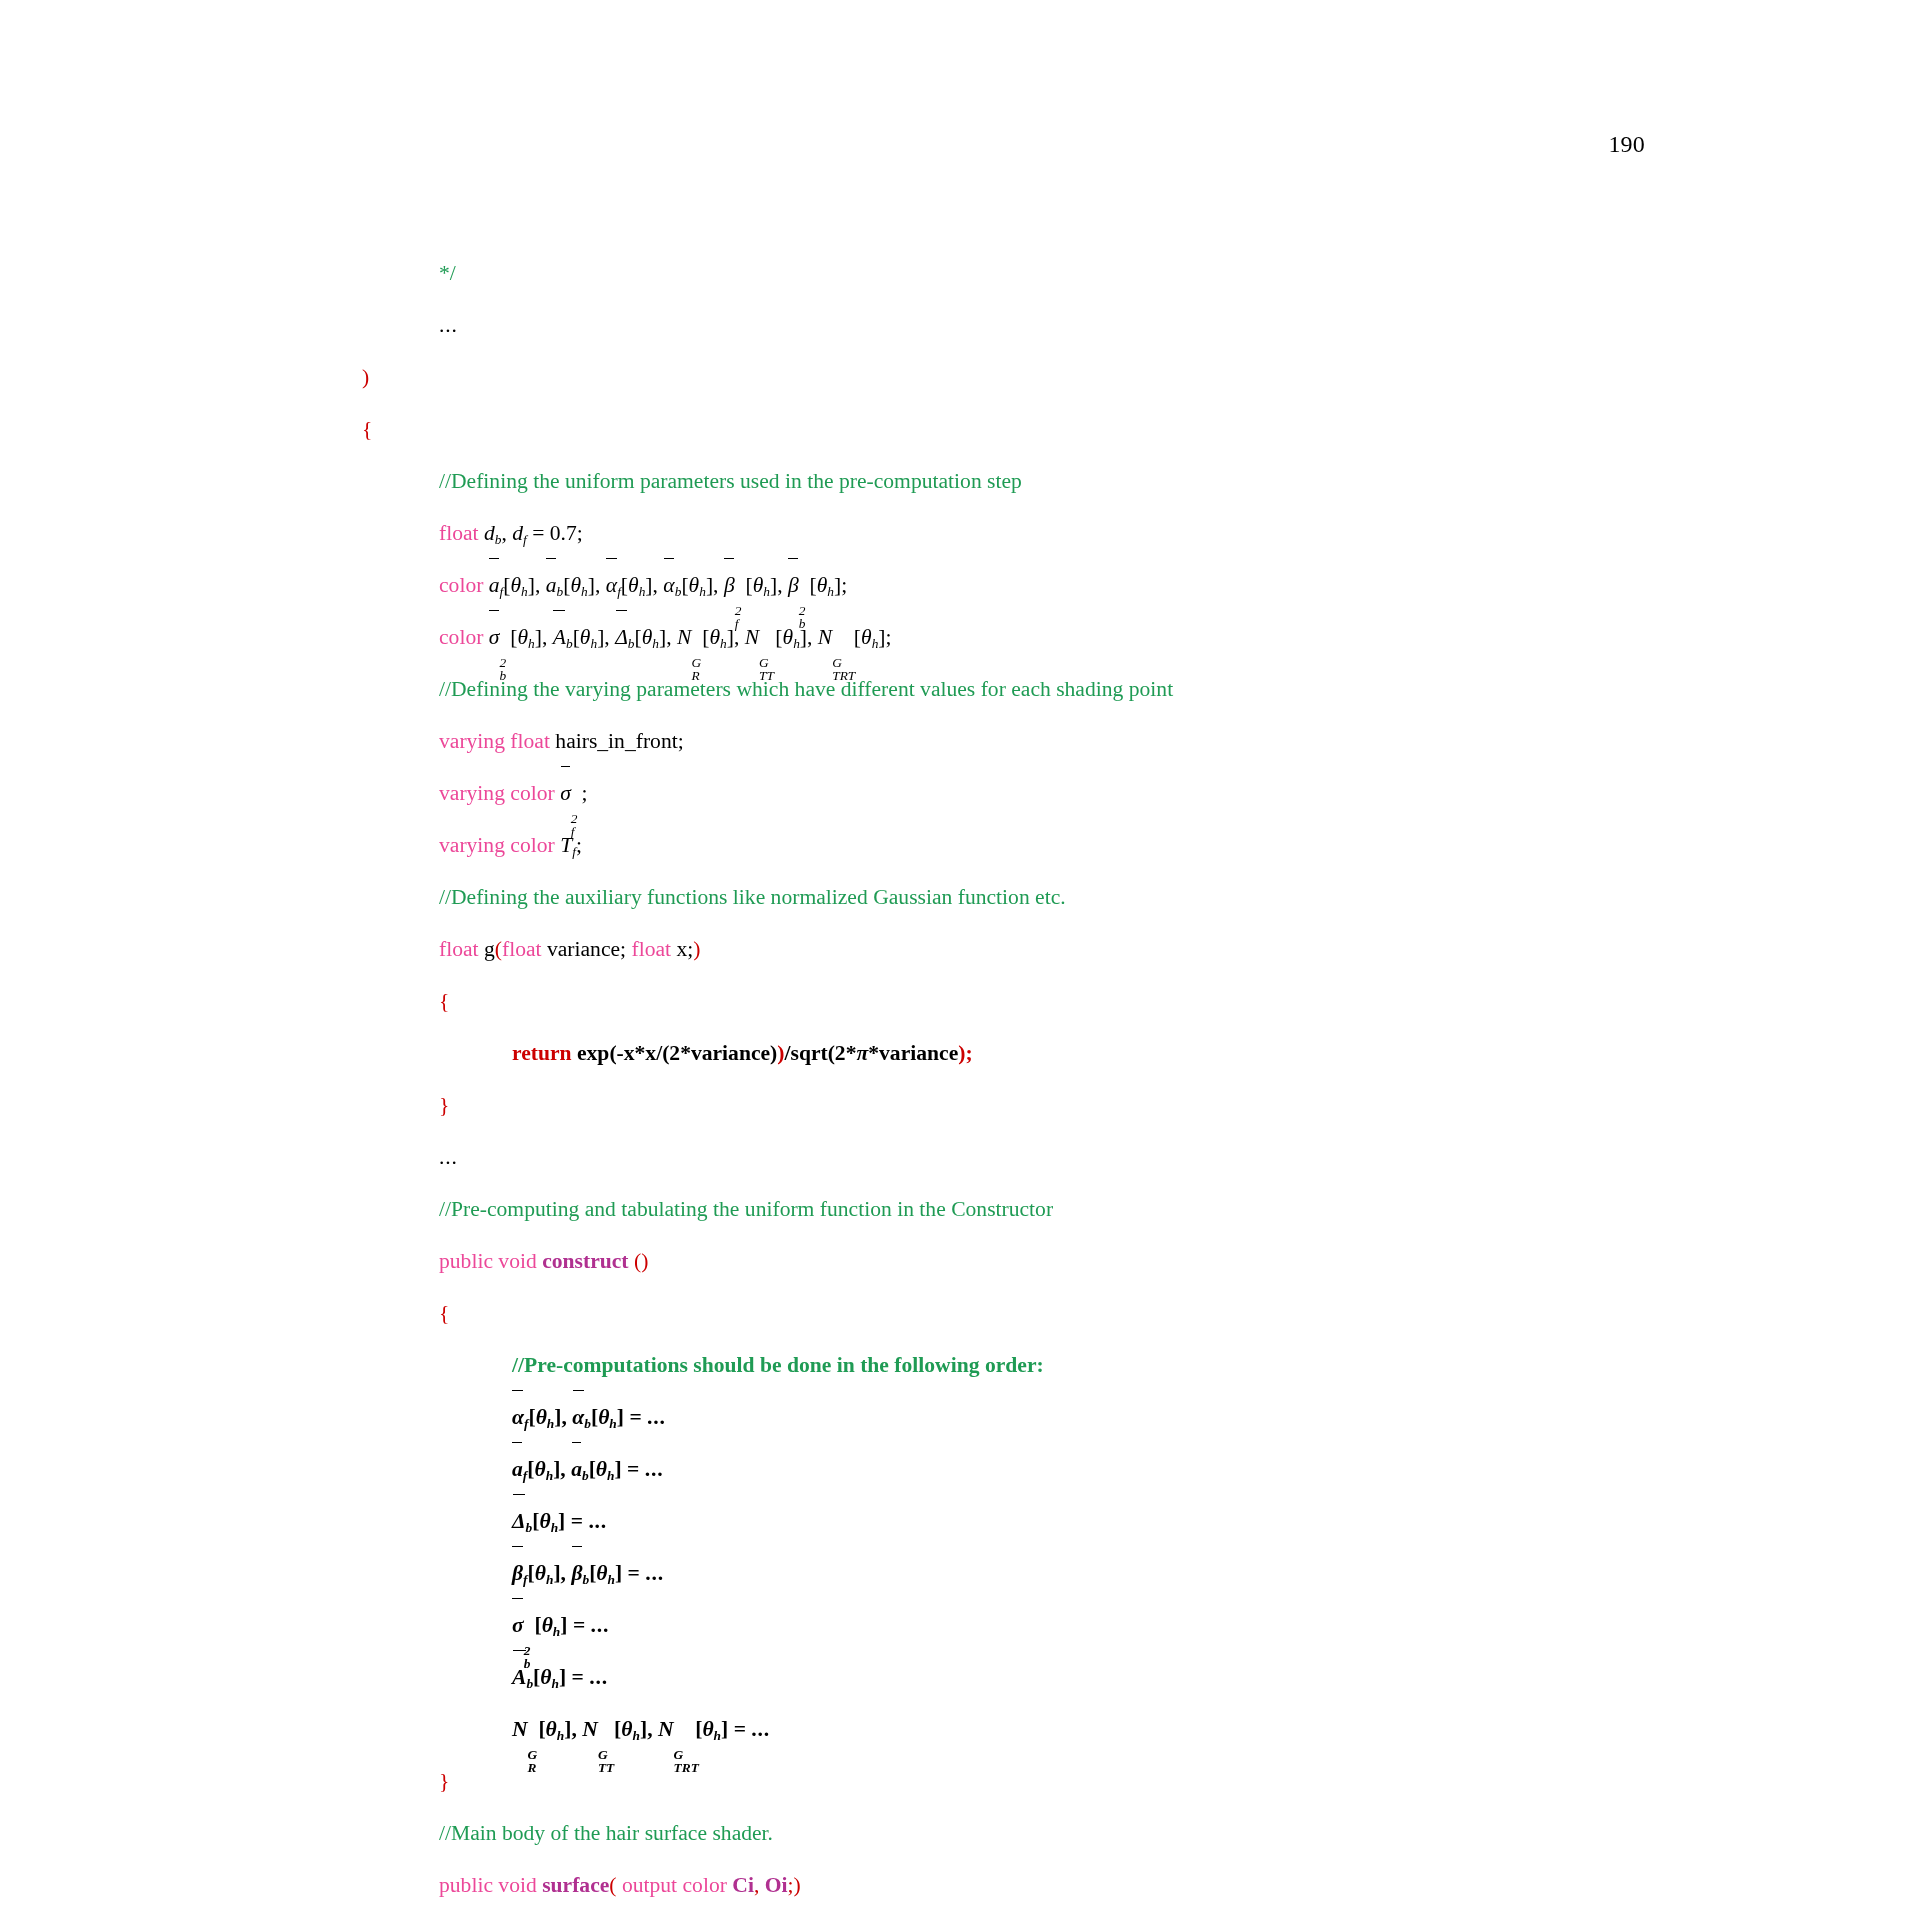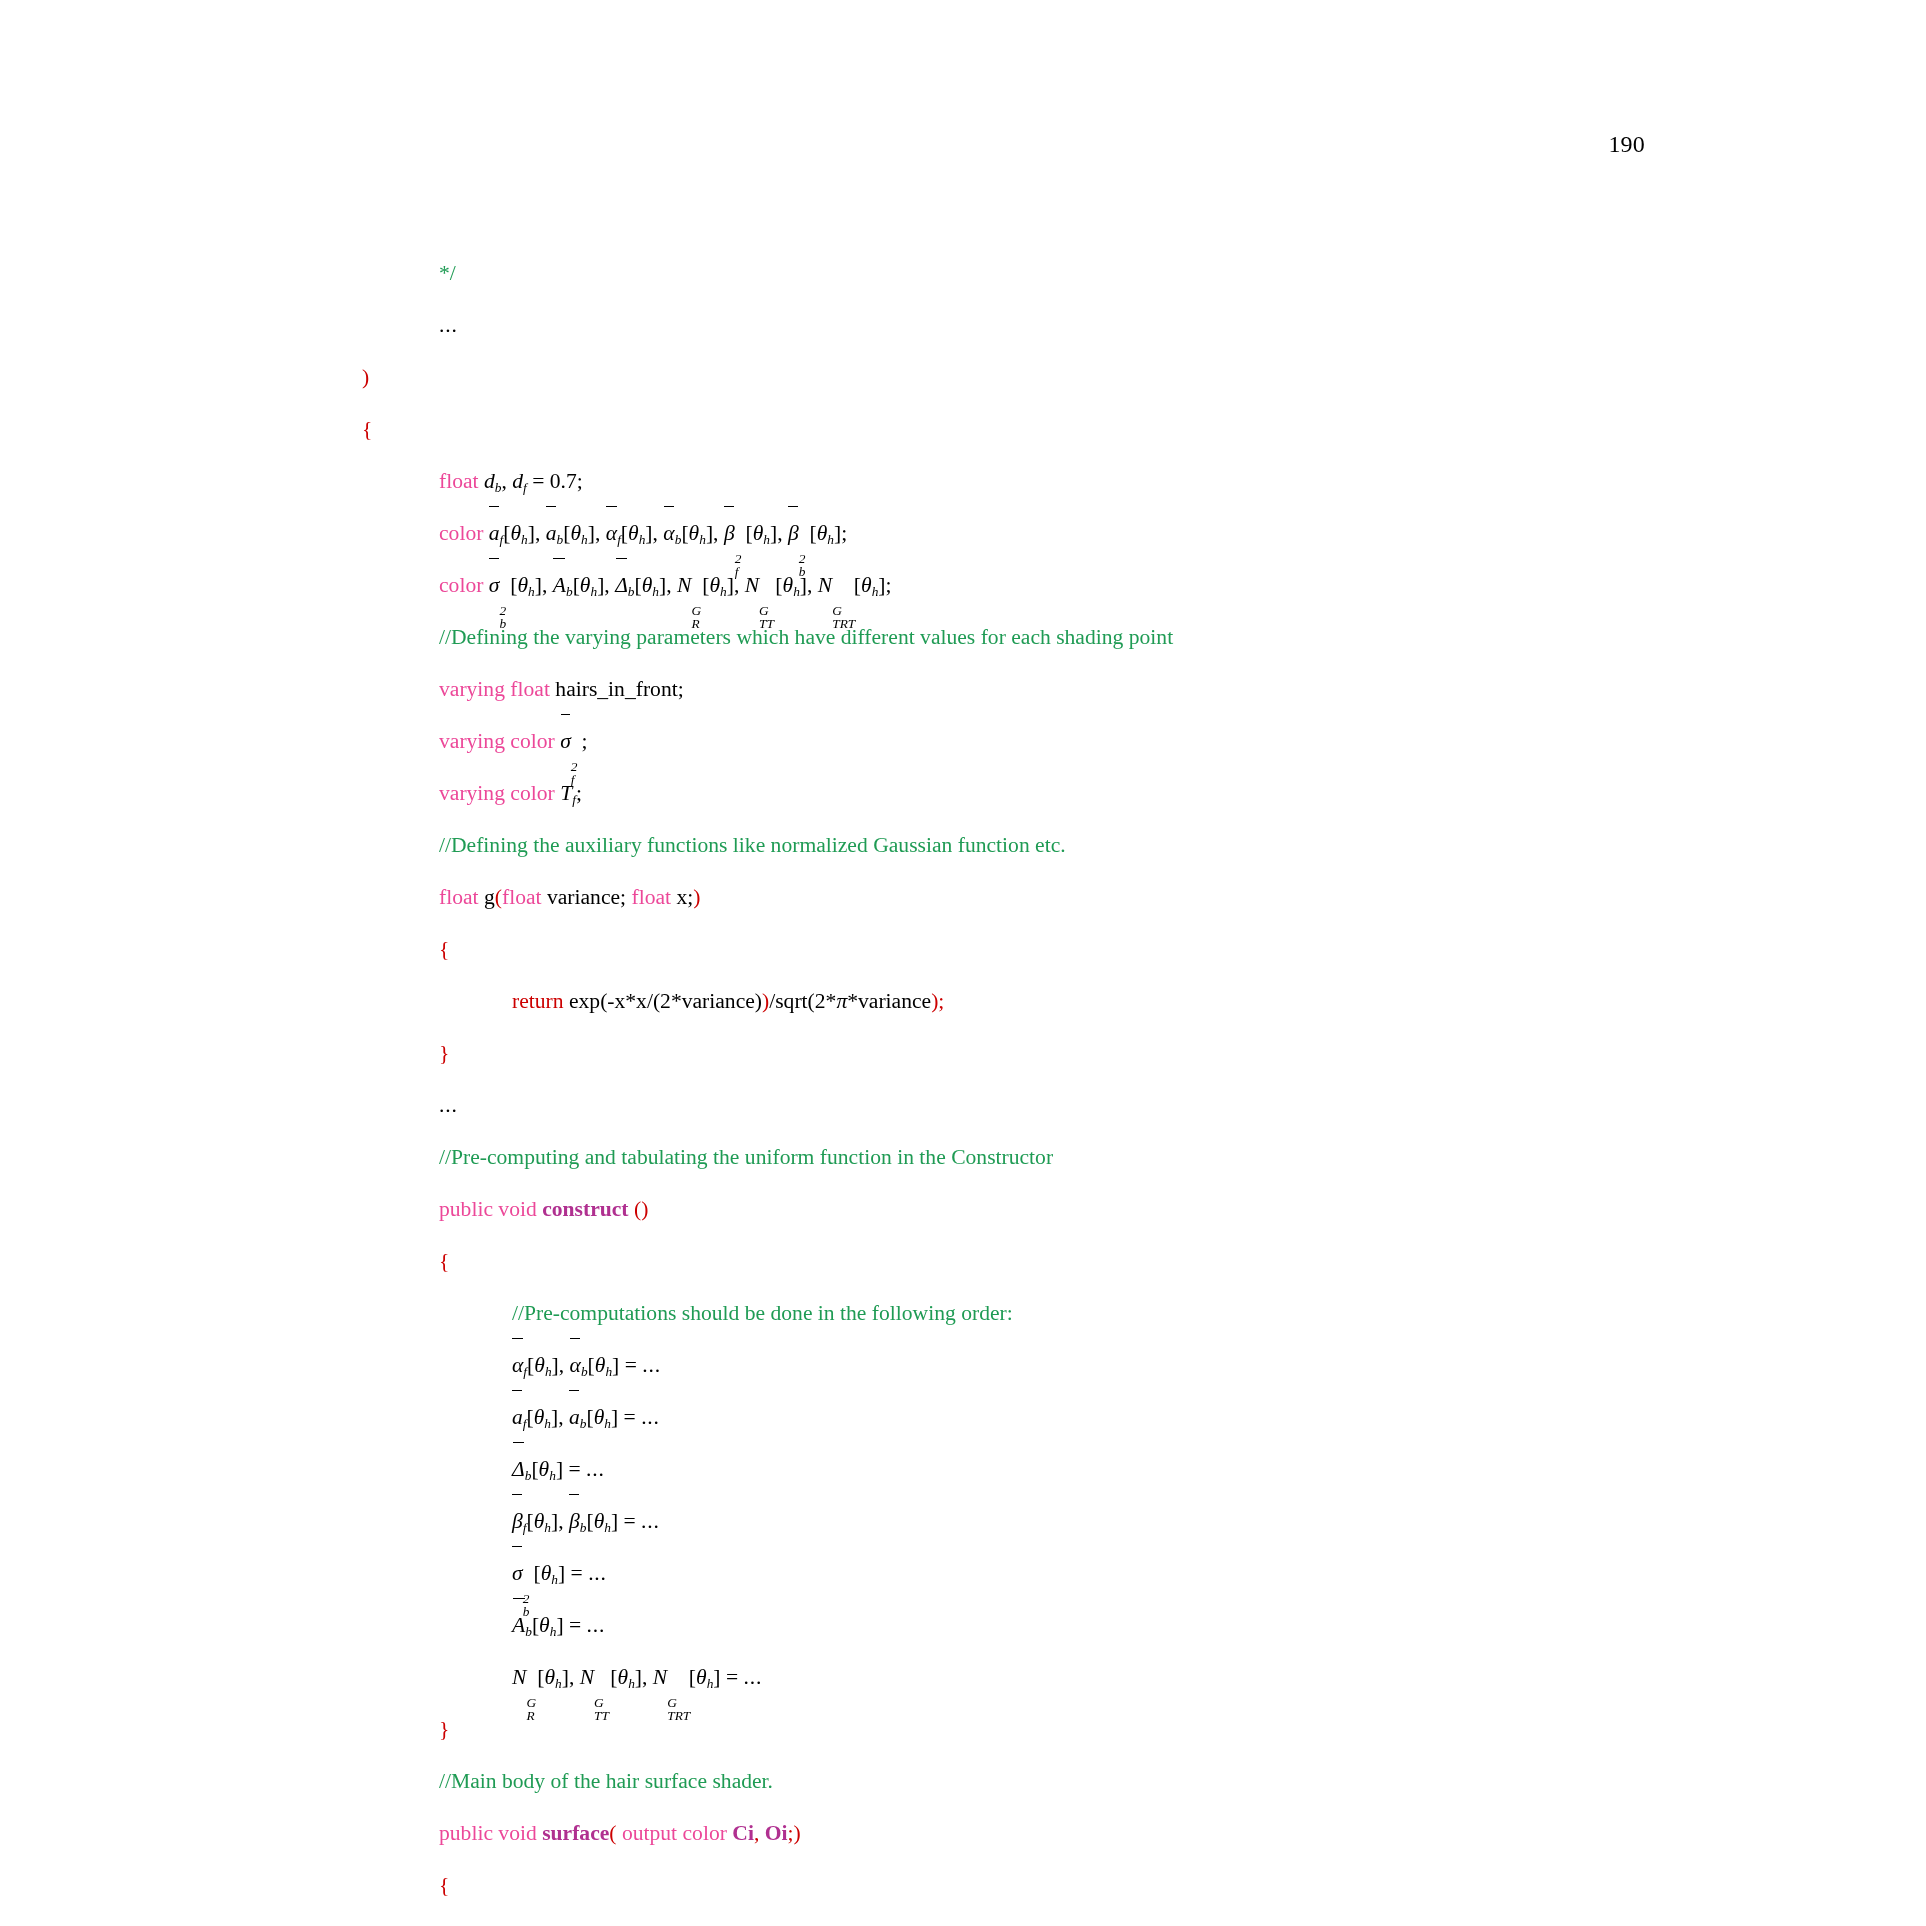--- a/index.html
+++ b/index.html
@@ -41,21 +41,21 @@
     display: block;
     white-space: nowrap;
     height: 52px;
     line-height: 52px;
   }
   .blank { height: 52px; }
 
   
   .ind0 { padding-left: 0px; }
   .ind1 { padding-left: 77px; }
-  .ind2 { padding-left: 150px; }
+  .ind2 { padding-left: 150px; font-weight: bold; }
 
   
   .comment { color: #1f9b54; }
   .kw      { color: #ec4899; }   
   .fn      { color: #b03090; font-weight: bold; }   
   .punc    { color: #cc0000; }   
   .plain   { color: #000000; }
 
   
   .mi { font-family: "Liberation Serif", serif; font-style: italic; }
@@ -111,20 +111,21 @@
 
     
     <span class="line ind0"><span class="punc">)</span></span>
 
     
     <span class="line ind0"><span class="punc">{</span></span>
 
     <span class="blank"></span>
 
     
+    <span class="line ind1"><span class="comment">//Defining the uniform parameters used in the pre-computation step</span></span>
 
     
     <span class="line ind1"><span class="kw">float</span> <span class="plain"><span class="mi">d</span><sub>b</sub>, <span class="mi">d</span><sub>f</sub> = 0.7;</span></span>
 
     <span class="blank"></span>
 
     
     <span class="line ind1"><span class="kw">color</span> <span class="plain"><span class="ovl"><span class="bar"></span><span class="mi">a</span></span><sub>f</sub>[<span class="mi">θ</span><sub>h</sub>], <span class="ovl"><span class="bar"></span><span class="mi">a</span></span><sub>b</sub>[<span class="mi">θ</span><sub>h</sub>], <span class="ovl"><span class="bar"></span><span class="mi">α</span></span><sub>f</sub>[<span class="mi">θ</span><sub>h</sub>], <span class="ovl"><span class="bar"></span><span class="mi">α</span></span><sub>b</sub>[<span class="mi">θ</span><sub>h</sub>], <span class="ovl"><span class="bar"></span><span class="mi">β</span></span><span class="subsup"><i class="s">f</i><i class="p">2</i></span><span class="pad-ss">&nbsp;&nbsp;</span>[<span class="mi">θ</span><sub>h</sub>], <span class="ovl"><span class="bar"></span><span class="mi">β</span></span><span class="subsup"><i class="s">b</i><i class="p">2</i></span><span class="pad-ss">&nbsp;&nbsp;</span>[<span class="mi">θ</span><sub>h</sub>];</span></span>
 
     

